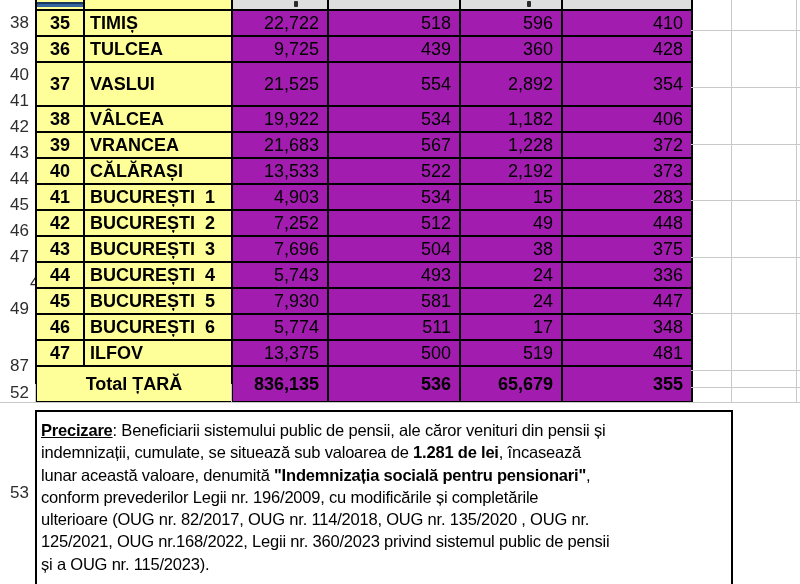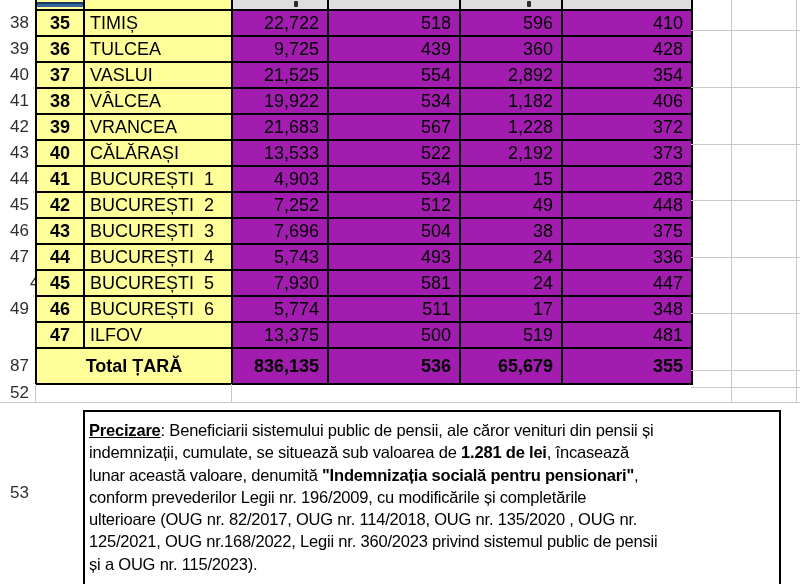--- a/index.html
+++ b/index.html
@@ -18,34 +18,33 @@
     position:absolute; left:35px; top:0;
     border-collapse:collapse; table-layout:fixed;
   }
   table.sheet td { border:2px solid #000; overflow:hidden; font-size:18px; }
   tr.prow td { border-top:none; padding:0; }
   td.p-yellow { background:#FFFF99; }
   td.p-gray   { background:#DEDEDE; }
   .bluestrip { height:5px; width:100%;
     background:linear-gradient(#17375e 0,#17375e 2px,#35659f 2px,#35659f 100%); }
   td.c-no   { background:#FFFF99; text-align:center; font-weight:bold; }
-  td.c-name { background:#FFFF99; text-align:left; padding-left:5px; font-weight:normal; white-space:pre; }
+  td.c-name { background:#FFFF99; text-align:left; padding-left:5px; font-weight:bold; white-space:pre; }
   td.c-val  { background:#a21caf; text-align:right; padding-right:8px; }
   tr.total td { font-weight:bold; }
   td.t-label { background:#FFFF99; text-align:center; font-weight:bold; }
   
   .fgrid { position:absolute; background:#c9c9c9; }
   
   .mark { position:absolute; width:4px; height:6px; background:#2a2a2a; border-radius:1px; }
   
   .note-box {
     position:absolute; left:35px; top:410px; width:698px; height:174px;
     border:2px solid #000; border-bottom:none;
     padding:7px 4px 0 4px;
-    margin-left:48px;
   }
   .note-line { white-space:nowrap; font-size:16.5px; line-height:22.3px; letter-spacing:-0.2px; }
   .nb { font-weight:bold; }
   .nu { text-decoration:underline; }
 </style>
 </head>
 <body>
 
 <div id="row-headers">
     <div class="rowhdr" style="top: 13px;">38</div>
@@ -95,21 +94,21 @@
         <td class="c-val">410</td>
       </tr>
       <tr style="height: 26px;">
         <td class="c-no">36</td>
         <td class="c-name">TULCEA</td>
         <td class="c-val">9,725</td>
         <td class="c-val">439</td>
         <td class="c-val">360</td>
         <td class="c-val">428</td>
       </tr>
-      <tr style="height: 26px;">
+      <tr style="height: 44px;">
         <td class="c-no">37</td>
         <td class="c-name">VASLUI</td>
         <td class="c-val">21,525</td>
         <td class="c-val">554</td>
         <td class="c-val">2,892</td>
         <td class="c-val">354</td>
       </tr>
       <tr style="height: 26px;">
         <td class="c-no">38</td>
         <td class="c-name">VÂLCEA</td>

